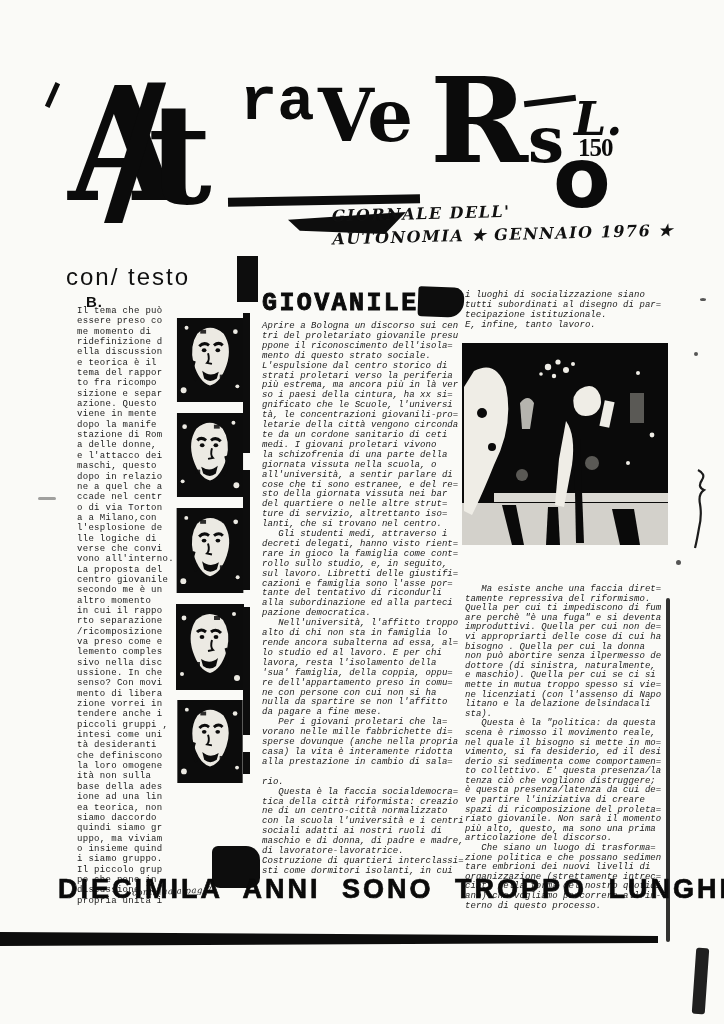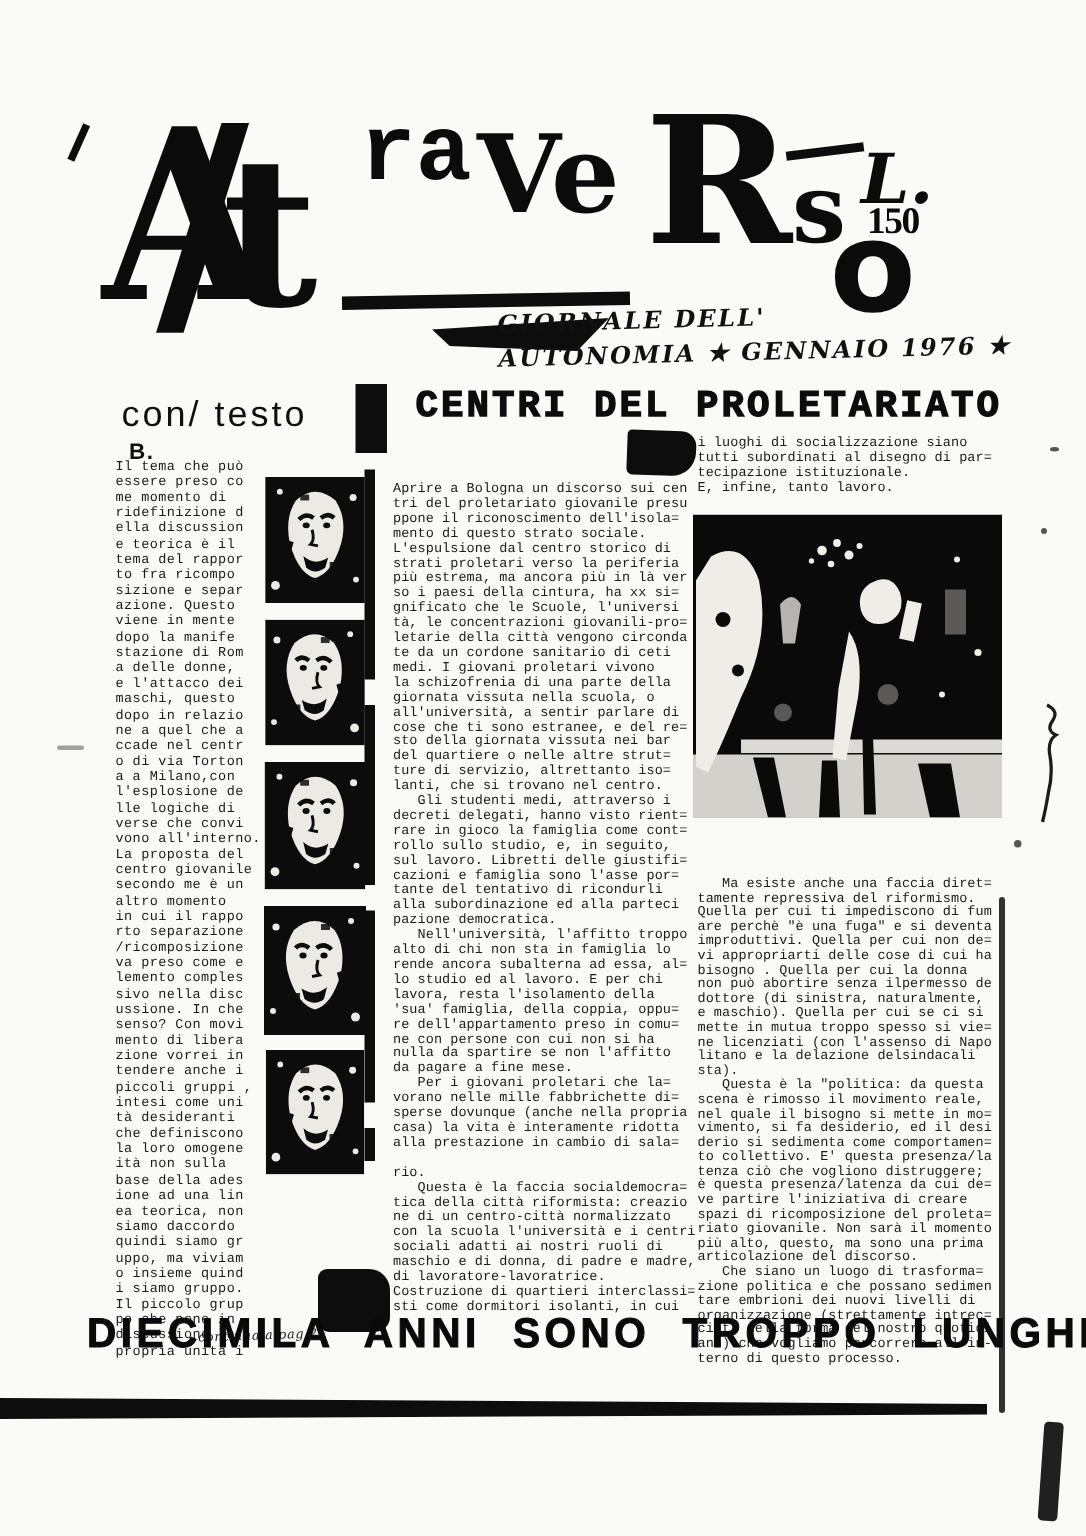--- a/index.html
+++ b/index.html
@@ -13,21 +13,21 @@
             font-size:16px;letter-spacing:1.5px;color:#111;transform:rotate(-1.5deg);
             white-space:pre;line-height:1.45;font-weight:bold;}
   .price-l{position:absolute;font-family:"DejaVu Serif",serif;font-style:italic;font-weight:bold;
            font-size:46px;color:#0b0b0b;}
   .price-n{position:absolute;font-family:Liberation Serif, serif;font-weight:bold;
            font-size:25px;color:#0b0b0b;letter-spacing:-1px;text-align:right;}
   
   .tw{position:absolute;font-family:"Liberation Mono","DejaVu Sans Mono",monospace;
       white-space:pre;color:#1b1b1b;}
   .col-left{font-size:9px;line-height:10.35px;letter-spacing:.3px;}
-  .col-body{font-size:9px;line-height:9.9px;letter-spacing:.05px;}
+  .col-body{font-size:9px;line-height:9.9px;letter-spacing:.05px;font-style:italic;}
   .contesto-title{position:absolute;font-family:"Liberation Sans",sans-serif;
       font-size:24px;letter-spacing:2px;color:#101010;}
   .contesto-byline{position:absolute;font-family:"Liberation Sans",sans-serif;
       font-weight:bold;font-size:15px;letter-spacing:1px;color:#101010;}
   .headline{position:absolute;font-family:"Liberation Mono","DejaVu Sans Mono",monospace;
       font-weight:bold;font-size:25px;color:#0c0c0c;-webkit-text-stroke:.9px #0c0c0c;
       white-space:pre;}
   .hl1{letter-spacing:2px;}
   .hl2{letter-spacing:2.4px;}
   .banner{position:absolute;font-family:"Liberation Sans",sans-serif;font-weight:bold;
@@ -57,21 +57,21 @@
     <div class="abs ink" style="left:228px;top:196px;width:192px;height:9px;transform:rotate(-1deg);"></div>
     <div class="abs ink" style="left:288px;top:212px;width:118px;height:22px;clip-path:polygon(0 35%,100% 0,82% 100%,10% 85%);"></div>
     <div class="abs ink" style="left:524px;top:98px;width:52px;height:6px;transform:rotate(-7deg);"></div>
     <div class="abs ink" style="left:50px;top:82px;width:5px;height:26px;transform:rotate(24deg);"></div>
     <span class="price-l" style="left:574px;top:92px;">L.</span>
     <span class="price-n" style="left:578px;top:134px;">150</span>
     <div class="subtitle" style="left:332px;top:200px;">GIORNALE DELL'
 AUTONOMIA ★ GENNAIO 1976 ★</div>
   </div>
 
-  <div class="contesto-title" style="left:81px;top:263px;">con/ testo</div>
+  <div class="contesto-title" style="left:66px;top:263px;">con/ testo</div>
   <div class="contesto-byline" style="left:86px;top:293px;">B.</div>
   <div class="tw col-left" style="left:77px;top:306px;width:108px;">Il tema che può
 essere preso co
 me momento di
 ridefinizione d
 ella discussion
 e teorica è il
 tema del rappor
 to fra ricompo
 sizione e separ
@@ -168,21 +168,21 @@
       <use href="#face"></use>
     </svg>
 
   <div class="seg" style="left:243px;top:313px;width:7px;height:140px;"></div>
   <div class="seg" style="left:243px;top:470px;width:7px;height:120px;"></div>
   <div class="seg" style="left:243px;top:607px;width:7px;height:128px;"></div>
   <div class="seg" style="left:243px;top:752px;width:7px;height:22px;"></div>
   <div class="seg" style="left:212px;top:846px;width:48px;height:42px;border-radius:6px 14px 10px 8px;"></div>
 
   <div class="seg" style="left:237px;top:256px;width:21px;height:46px;"></div>
-  <div class="headline hl1" style="left:277px;top:256px;">CENTRI DEL PROLETARIATO</div>
+  <div class="headline hl2" style="left:262px;top:289px;">GIOVANILE</div>
   <div class="seg" style="left:418px;top:287px;width:46px;height:30px;border-radius:3px 10px 16px 4px;transform:rotate(2deg);"></div>
 
   <div class="tw col-body" style="left:262px;top:322px;width:202px;">Aprire a Bologna un discorso sui cen
 tri del proletariato giovanile presu
 ppone il riconoscimento dell'isola=
 mento di questo strato sociale.
 L'espulsione dal centro storico di
 strati proletari verso la periferia
 più estrema, ma ancora più in là ver
 so i paesi della cintura, ha xx si=

